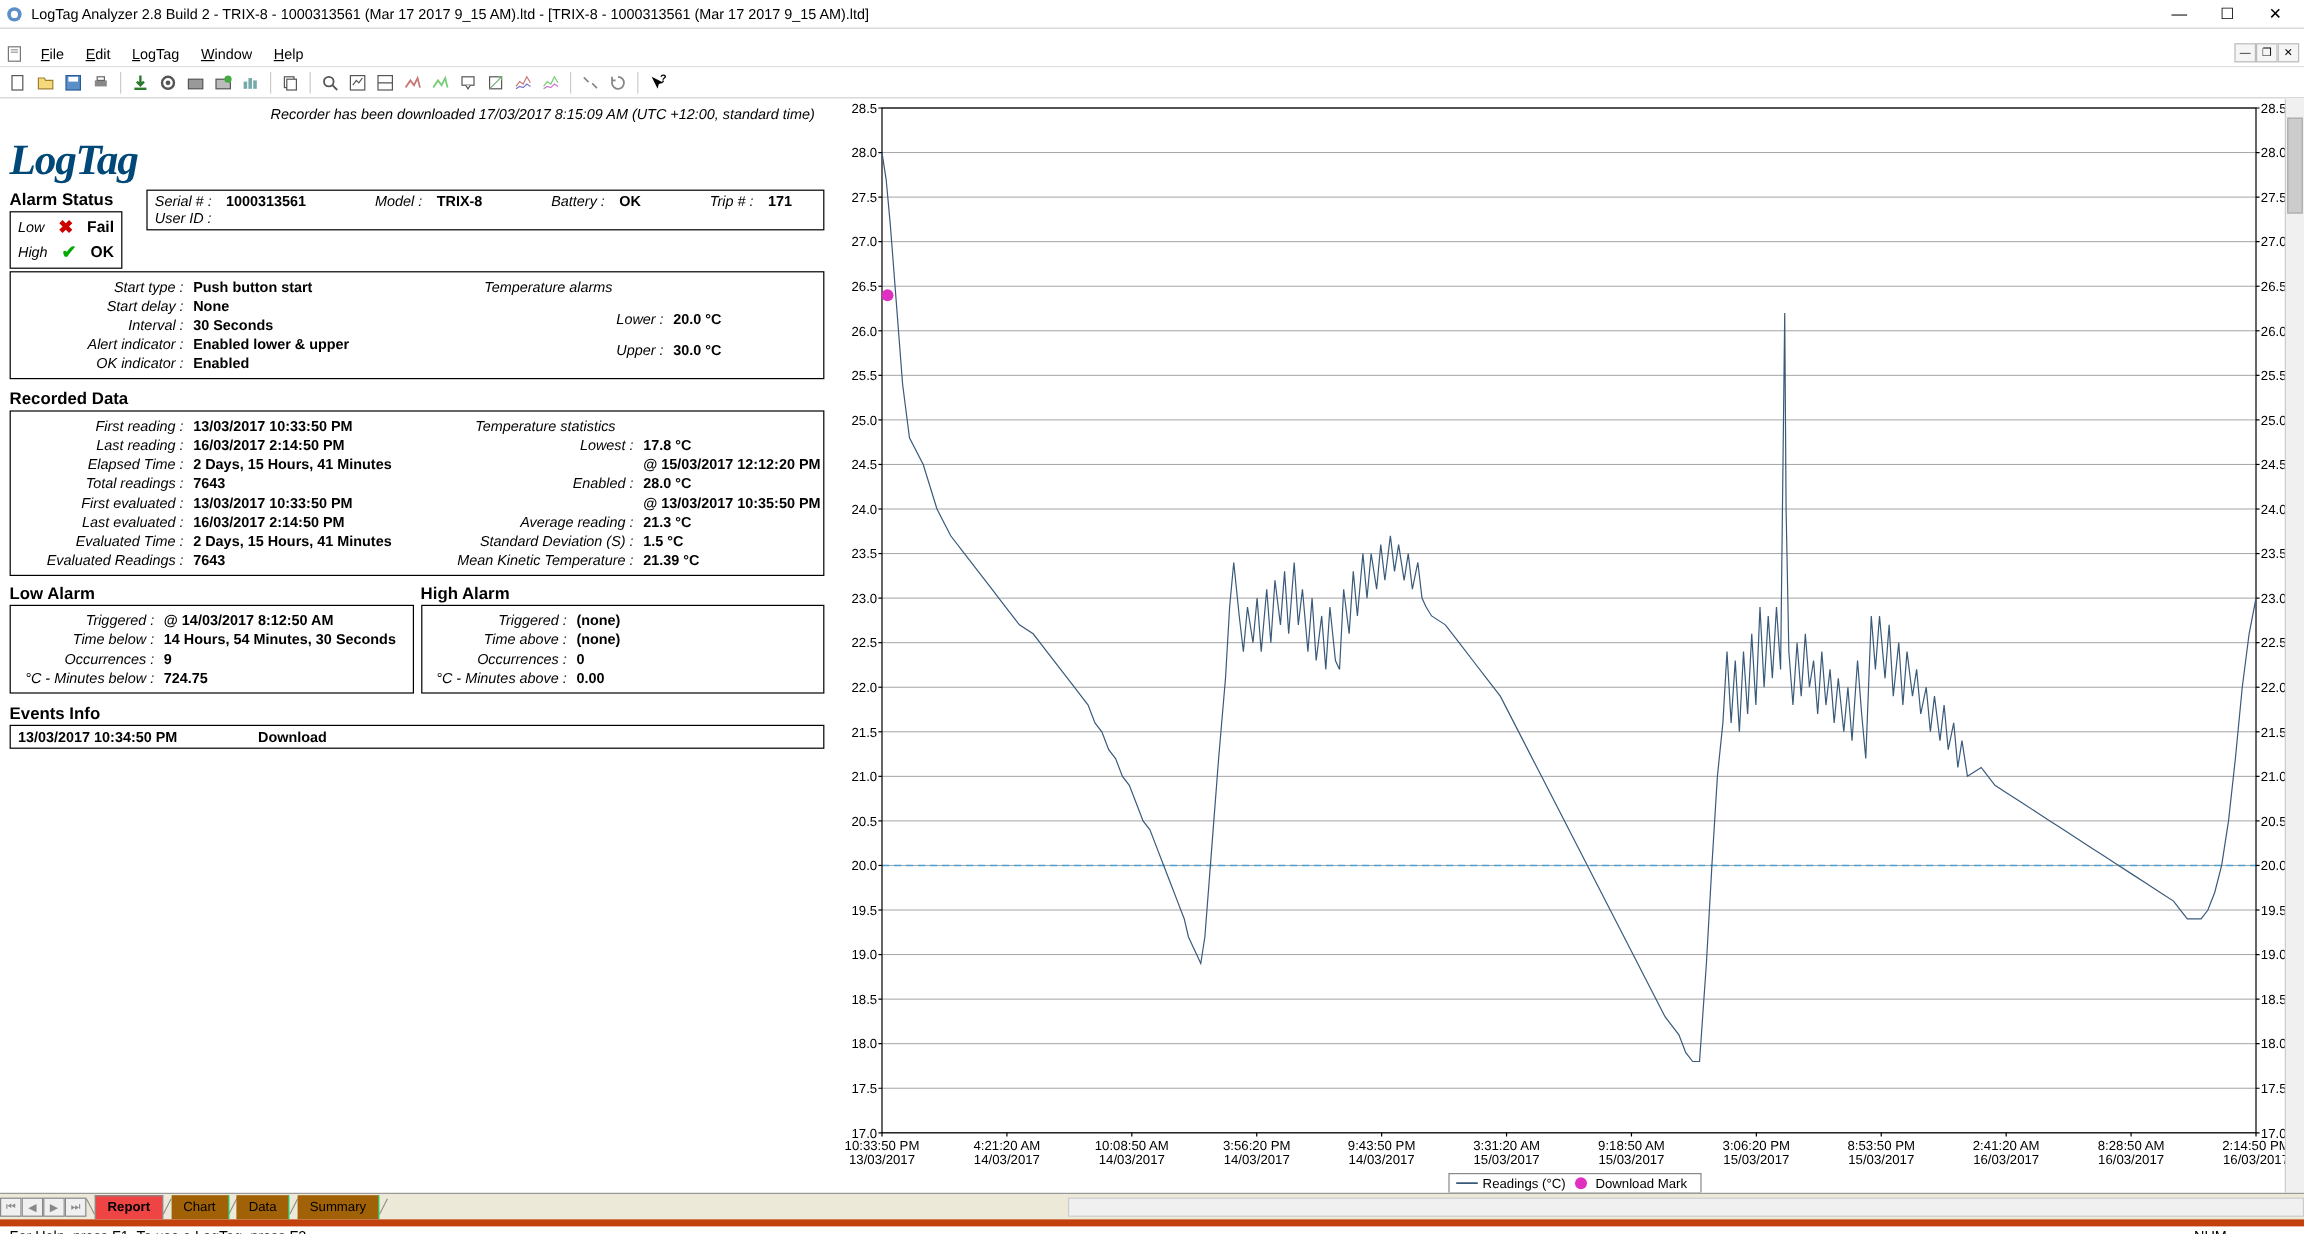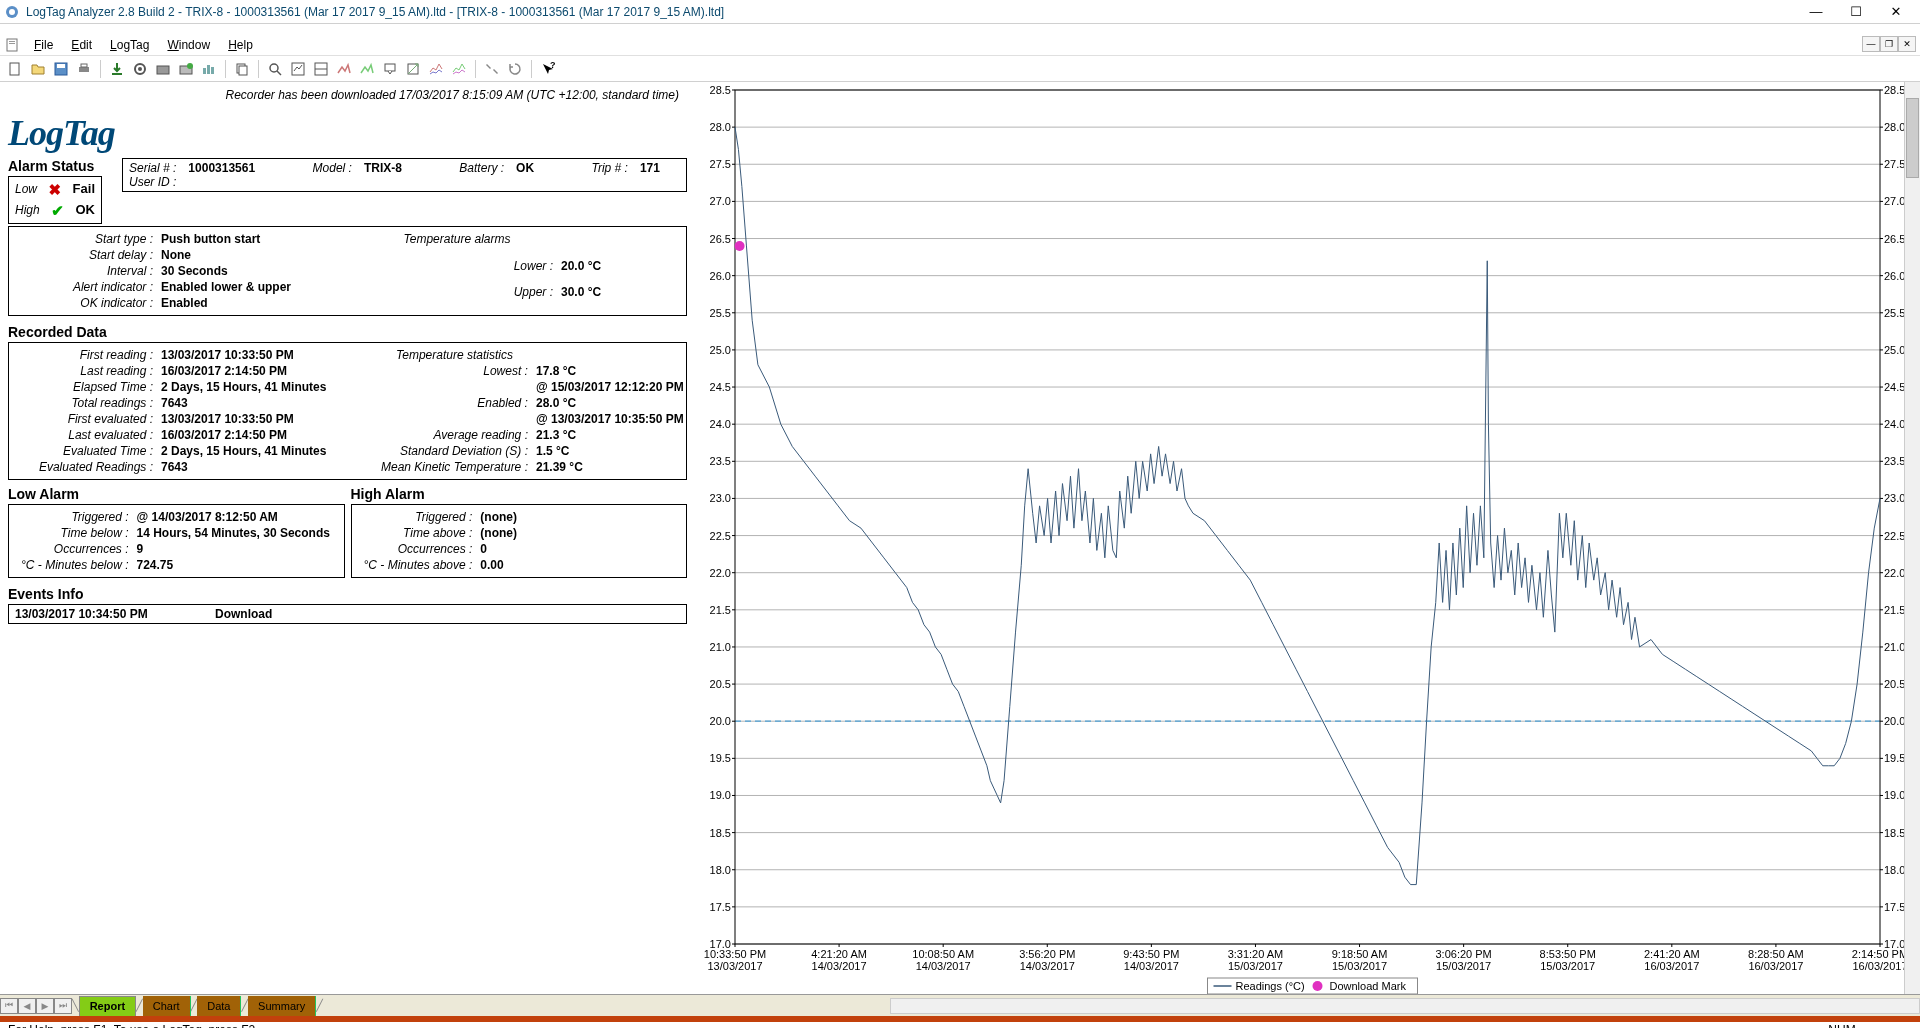--- a/index.html
+++ b/index.html
@@ -1,19 +1,19 @@
 <!DOCTYPE html>
 <html><head>
 <meta charset="utf-8">
 <style>
 * { margin: 0; padding: 0; box-sizing: border-box; }
 body { font-family: "Segoe UI", Tahoma, sans-serif; font-size: 12px; background: #fff; overflow: hidden; }
 .title-bar { height: 24px; background: #fff; display: flex; align-items: center; padding: 0 4px; border-bottom: 1px solid #d0d0d0; }
 .title-bar .icon { width: 16px; height: 16px; margin-right: 6px; }
-.title-bar .title-text { flex: 1; font-size: 12px; color: #0c4a6e; }
+.title-bar .title-text { flex: 1; font-size: 12px; color: #000000; }
 .title-bar .win-btn { width: 40px; height: 24px; display: flex; align-items: center; justify-content: center; cursor: default; font-size: 13px; color: #000; }
 .menu-bar { height: 22px; background: #fff; display: flex; align-items: center; padding: 0 4px; gap: 2px; border-bottom: 1px solid #e0e0e0; position: relative; margin-top: 10px; }
 .menu-bar .menu-icon { width: 16px; height: 16px; margin-right: 4px; }
 .menu-item { padding: 2px 8px; font-size: 12px; cursor: default; }
 .menu-item u { text-decoration: underline; }
 .mdi-controls { position: absolute; right: 4px; top: 2px; display: flex; gap: 0; }
 .mdi-controls span { width: 18px; height: 16px; border: 1px solid #bbb; display: flex; align-items: center; justify-content: center; font-size: 9px; background: #f5f5f5; cursor: default; }
 .toolbar { height: 26px; background: #fff; border-bottom: 1px solid #d0d0d0; display: flex; align-items: center; padding: 0 4px; gap: 1px; }
 .tool-btn { width: 22px; height: 22px; display: flex; align-items: center; justify-content: center; cursor: default; }
 .tool-btn svg { width: 16px; height: 16px; }
@@ -50,21 +50,21 @@
 .events-row .ev-dt { width: 200px; font-weight: bold; }
 .events-row .ev-txt { font-weight: bold; }
 .chart-panel { flex: 1; position: relative; overflow: hidden; }
 svg.chart { width: 100%; height: 100%; }
 .chart text { font-size: 11px; font-family: "Segoe UI", Tahoma, sans-serif; }
 .legend-box { fill: #fff; stroke: #888; }
 .tabs-bar { height: 22px; background: #ece9d8; border-top: 1px solid #999; display: flex; align-items: center; font-size: 11px; position: relative; }
 .tabs-nav { display: flex; }
 .tabs-nav span { width: 18px; height: 16px; border: 1px solid #888; background: #f0f0f0; display: flex; align-items: center; justify-content: center; font-size: 9px; color: #888; cursor: default; }
 .tab { padding: 1px 10px; border-right: 1px solid #22c55e; background: #a16207; cursor: default; height: 20px; display: flex; align-items: center; position: relative; }
-.tab.active { background: #84cc16; font-weight: bold; border-top: 1px solid #888; border-left: 1px solid #888; border-right: 1px solid #888; }
+.tab.active { background: #ef4444; font-weight: bold; border-top: 1px solid #888; border-left: 1px solid #888; border-right: 1px solid #888; }
 .tab-slash { color: #888; }
 .hscroll-track { position: absolute; right: 0; left: 890px; height: 16px; background: #f0f0f0; border: 1px solid #ccc; }
 .status-bar { height: 22px; background: #fff; border-top: 6px solid #c2410c; display: flex; align-items: center; padding: 0 8px; font-size: 12px; }
 .status-bar .status-text { flex: 1; }
 .status-bar .num { width: 80px; text-align: center; }
 .vscroll { position: absolute; right: 0; top: 0; bottom: 0; width: 16px; background: #f0f0f0; border-left: 1px solid #ccc; }
 .vscroll .thumb { position: absolute; left: 1px; right: 1px; top: 16px; height: 80px; background: #ccc; border: 1px solid #aaa; }
 </style>
 </head>
 <body>

